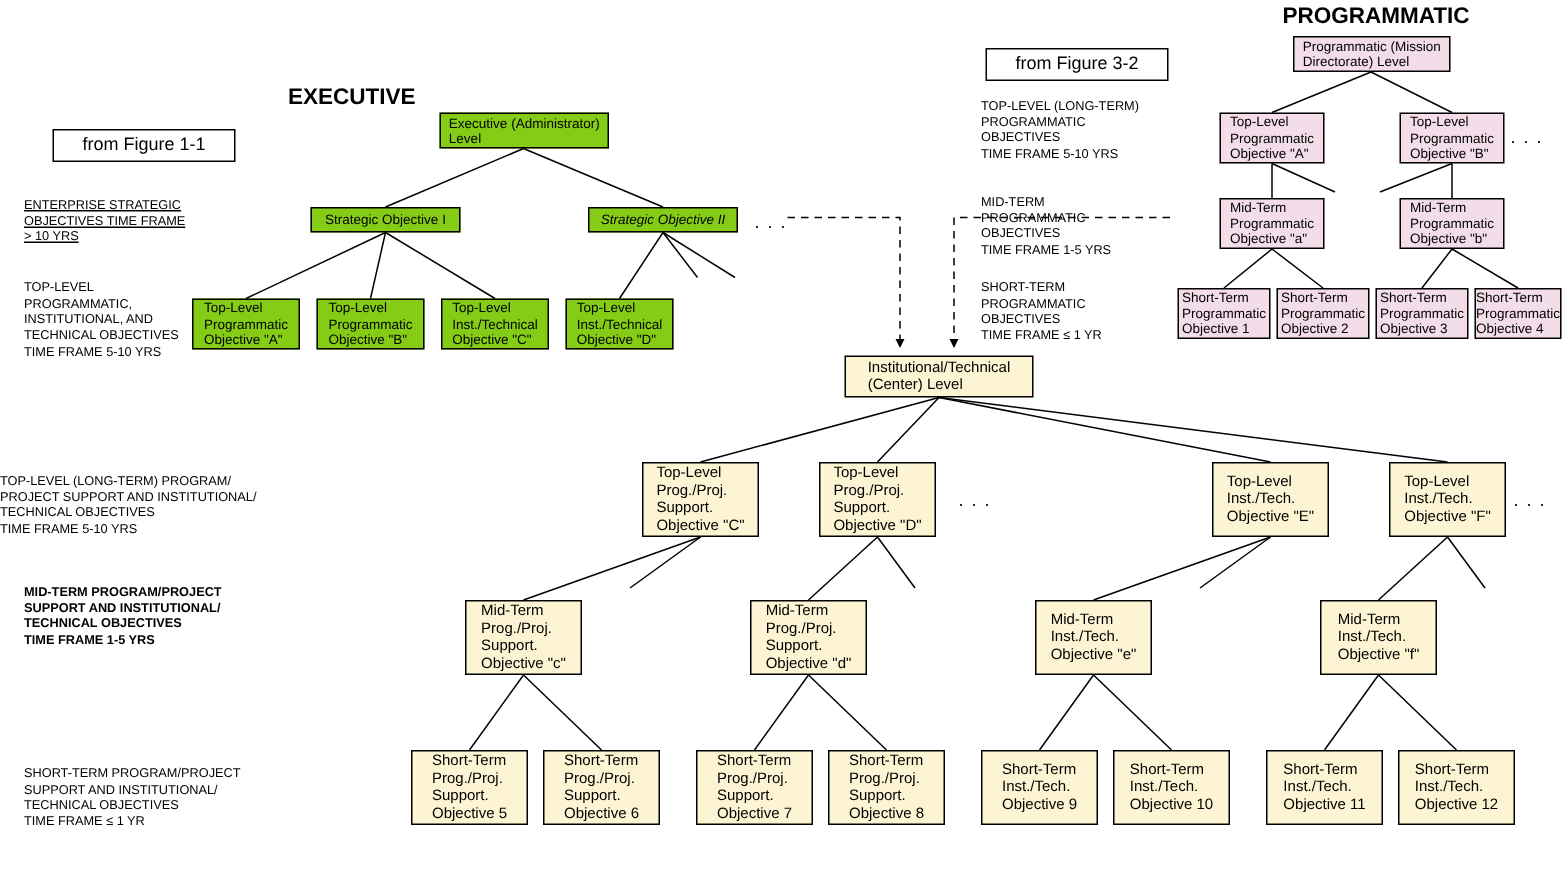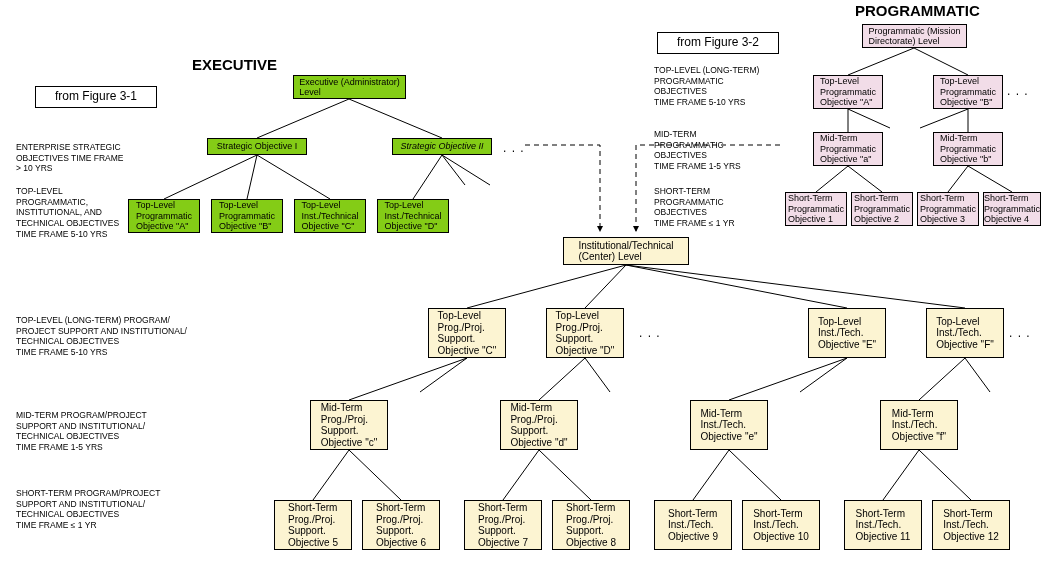--- a/index.html
+++ b/index.html
@@ -50,33 +50,33 @@
     left: 0;
     pointer-events: none;
   }
 </style>
 </head>
 <body>
 
 <div class="heading" style="left:192px; top:56px;">EXECUTIVE</div>
 <div class="heading" style="left:855px; top:2px;">PROGRAMMATIC</div>
 
-<div class="box whitebox" style="left:35px; top:86px; width:122px; height:22px; font-size:12px; font-weight:normal;">from  Figure 3-1</div>
+<div class="box whitebox" style="left:35px; top:86px; width:122px; height:22px; font-size:12px; font-weight:normal;">from  Figure 1-1</div>
 <div class="box whitebox" style="left:657px; top:32px; width:122px; height:22px; font-size:12px;">from  Figure 3-2</div>
 
-<div class="label" style="left:16px; top:142px;">ENTERPRISE STRATEGIC<br>OBJECTIVES TIME FRAME<br>&gt; 10 YRS</div>
+<div class="label" style="left:16px; top:131px;text-decoration:underline;">ENTERPRISE STRATEGIC<br>OBJECTIVES TIME FRAME<br>&gt; 10 YRS</div>
 <div class="label" style="left:16px; top:186px;">TOP-LEVEL<br>PROGRAMMATIC,<br>INSTITUTIONAL, AND<br>TECHNICAL OBJECTIVES<br>TIME FRAME 5-10 YRS</div>
 
 <div class="label" style="left:654px; top:65px;">TOP-LEVEL (LONG-TERM)<br>PROGRAMMATIC<br>OBJECTIVES<br>TIME FRAME 5-10 YRS</div>
 <div class="label" style="left:654px; top:129px;">MID-TERM<br>PROGRAMMATIC<br>OBJECTIVES<br>TIME FRAME 1-5 YRS</div>
 <div class="label" style="left:654px; top:186px;">SHORT-TERM<br>PROGRAMMATIC<br>OBJECTIVES<br>TIME FRAME ≤ 1 YR</div>
 
-<div class="label" style="left:16px; top:315px;">TOP-LEVEL (LONG-TERM) PROGRAM/<br>PROJECT SUPPORT AND INSTITUTIONAL/<br>TECHNICAL OBJECTIVES<br>TIME FRAME 5-10 YRS</div>
-<div class="label" style="left:16px; top:410px;">MID-TERM PROGRAM/PROJECT<br>SUPPORT AND INSTITUTIONAL/<br>TECHNICAL OBJECTIVES<br>TIME FRAME 1-5 YRS</div>
-<div class="label" style="left:16px; top:488px;">SHORT-TERM PROGRAM/PROJECT<br>SUPPORT AND INSTITUTIONAL/<br>TECHNICAL OBJECTIVES<br>TIME FRAME ≤ 1 YR</div>
+<div class="label" style="left:0; top:315px;">TOP-LEVEL (LONG-TERM) PROGRAM/<br>PROJECT SUPPORT AND INSTITUTIONAL/<br>TECHNICAL OBJECTIVES<br>TIME FRAME 5-10 YRS</div>
+<div class="label" style="left:16px; top:389px;font-weight:bold;">MID-TERM PROGRAM/PROJECT<br>SUPPORT AND INSTITUTIONAL/<br>TECHNICAL OBJECTIVES<br>TIME FRAME 1-5 YRS</div>
+<div class="label" style="left:16px; top:510px;">SHORT-TERM PROGRAM/PROJECT<br>SUPPORT AND INSTITUTIONAL/<br>TECHNICAL OBJECTIVES<br>TIME FRAME ≤ 1 YR</div>
 
 <div class="box blue" style="left:293px; top:75px; width:113px; height:24px;">Executive (Administrator)<br>Level</div>
 <div class="box blue" style="left:207px; top:138px; width:100px; height:17px;">Strategic Objective I</div>
 <div class="box blue" style="left:392px; top:138px; width:100px; height:17px;font-style:italic;">Strategic Objective II</div>
 <div class="box blue" style="left:128px; top:199px; width:72px; height:34px;">Top-Level<br>Programmatic<br>Objective "A"</div>
 <div class="box blue" style="left:211px; top:199px; width:72px; height:34px;">Top-Level<br>Programmatic<br>Objective "B"</div>
 <div class="box blue" style="left:294px; top:199px; width:72px; height:34px;">Top-Level<br>Inst./Technical<br>Objective "C"</div>
 <div class="box blue" style="left:377px; top:199px; width:72px; height:34px;">Top-Level<br>Inst./Technical<br>Objective "D"</div>
 
 <div class="box pink" style="left:862px; top:24px; width:105px; height:24px;">Programmatic (Mission<br>Directorate) Level</div>

